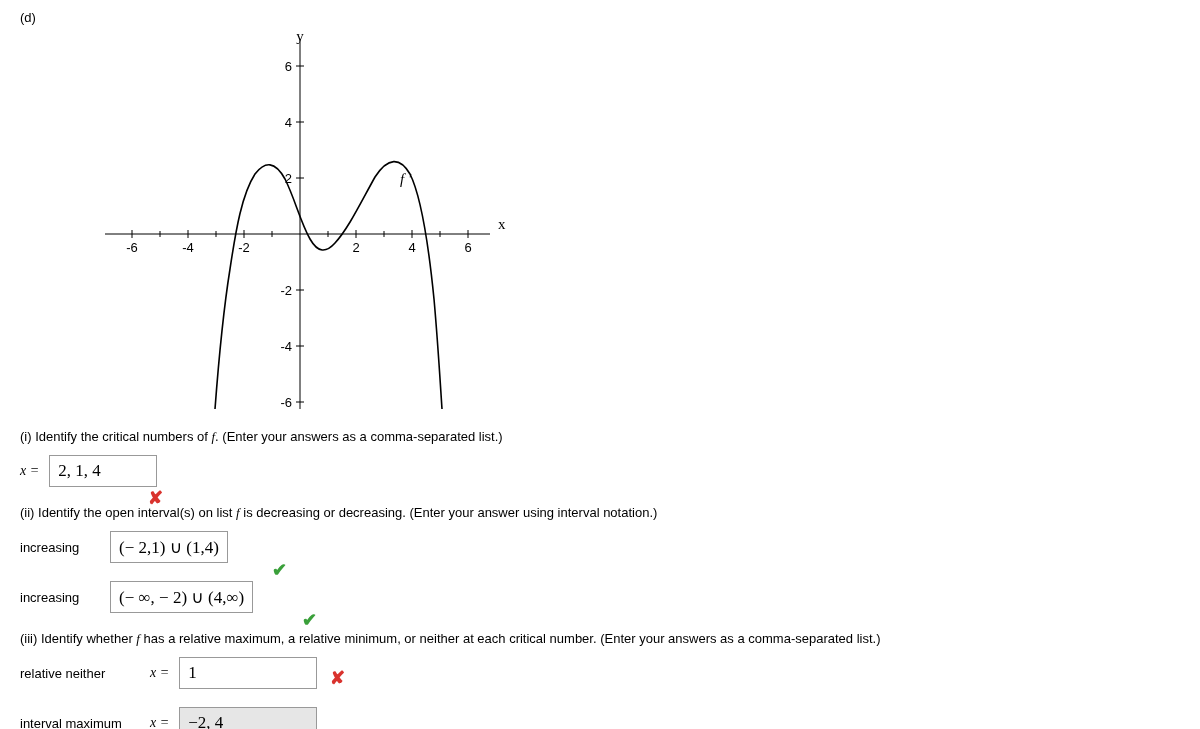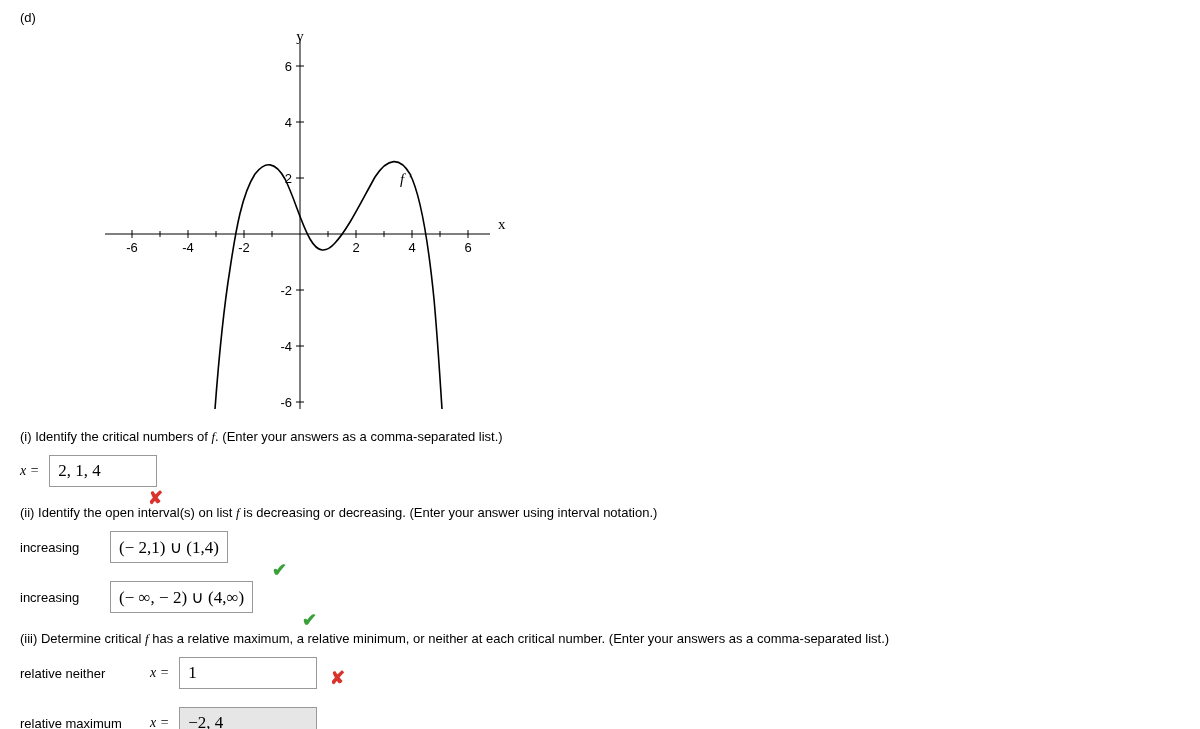--- a/index.html
+++ b/index.html
@@ -160,30 +160,30 @@
 </div>
 <div class="row-wrap">
   <div class="answer-row">
     <span class="label" style="width:80px;">increasing</span>
     <span class="answer-box">(− ∞, − 2) ∪ (4,∞)</span>
   </div>
   <span class="feedback-icon icon-check" style="left:282px; top:28px;">✔</span>
 </div>
 
 <div class="question">
-  <span>(iii) Determine critical </span><span class="f-italic">f</span><span> has a relative maximum, a relative minimum, or neither at each critical number. (Enter your answers as a comma-separated list.)</span>
+  <span>(iii) Identify whether </span><span class="f-italic">f</span><span> has a relative maximum, a relative minimum, or neither at each critical number. (Enter your answers as a comma-separated list.)</span>
 </div>
 <div class="row-wrap">
   <div class="answer-row">
     <span class="label" style="width:120px;">relative neither</span>
     <span class="xeq">x =</span>
     <span class="answer-box" style="min-width:120px;">1</span>
   </div>
   <span class="feedback-icon icon-x" style="left:310px; top:10px;">✘</span>
 </div>
 <div class="row-wrap">
   <div class="answer-row">
-    <span class="label" style="width:120px;">relative maximum</span>
+    <span class="label" style="width:120px;">interval maximum</span>
     <span class="xeq">x =</span>
     <span class="answer-box gray" style="min-width:120px;">−2, 4</span>
   </div>
 
 </div>
 
 </body></html>

